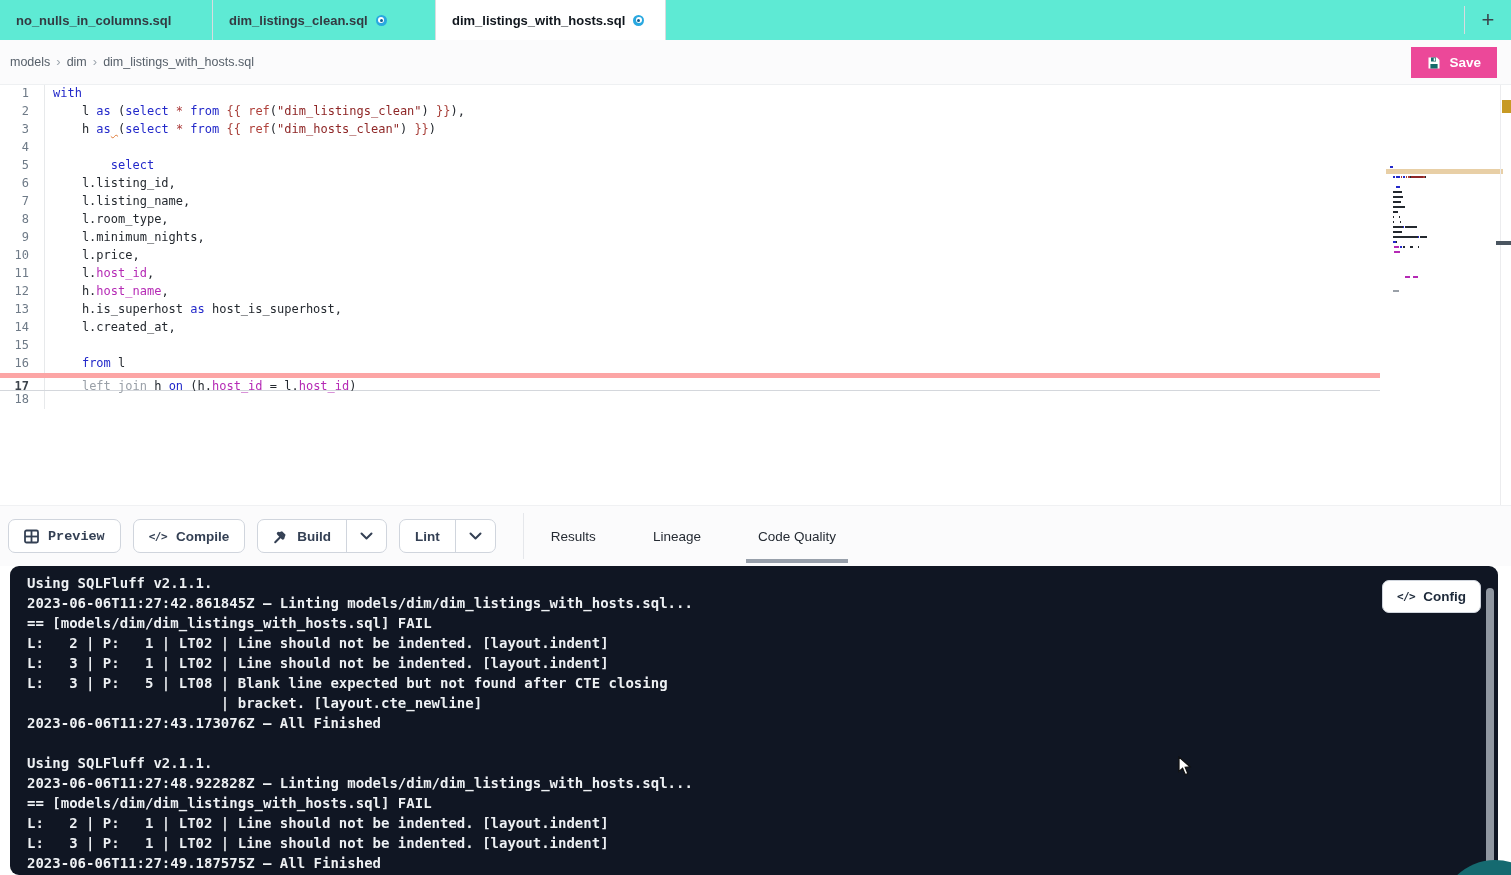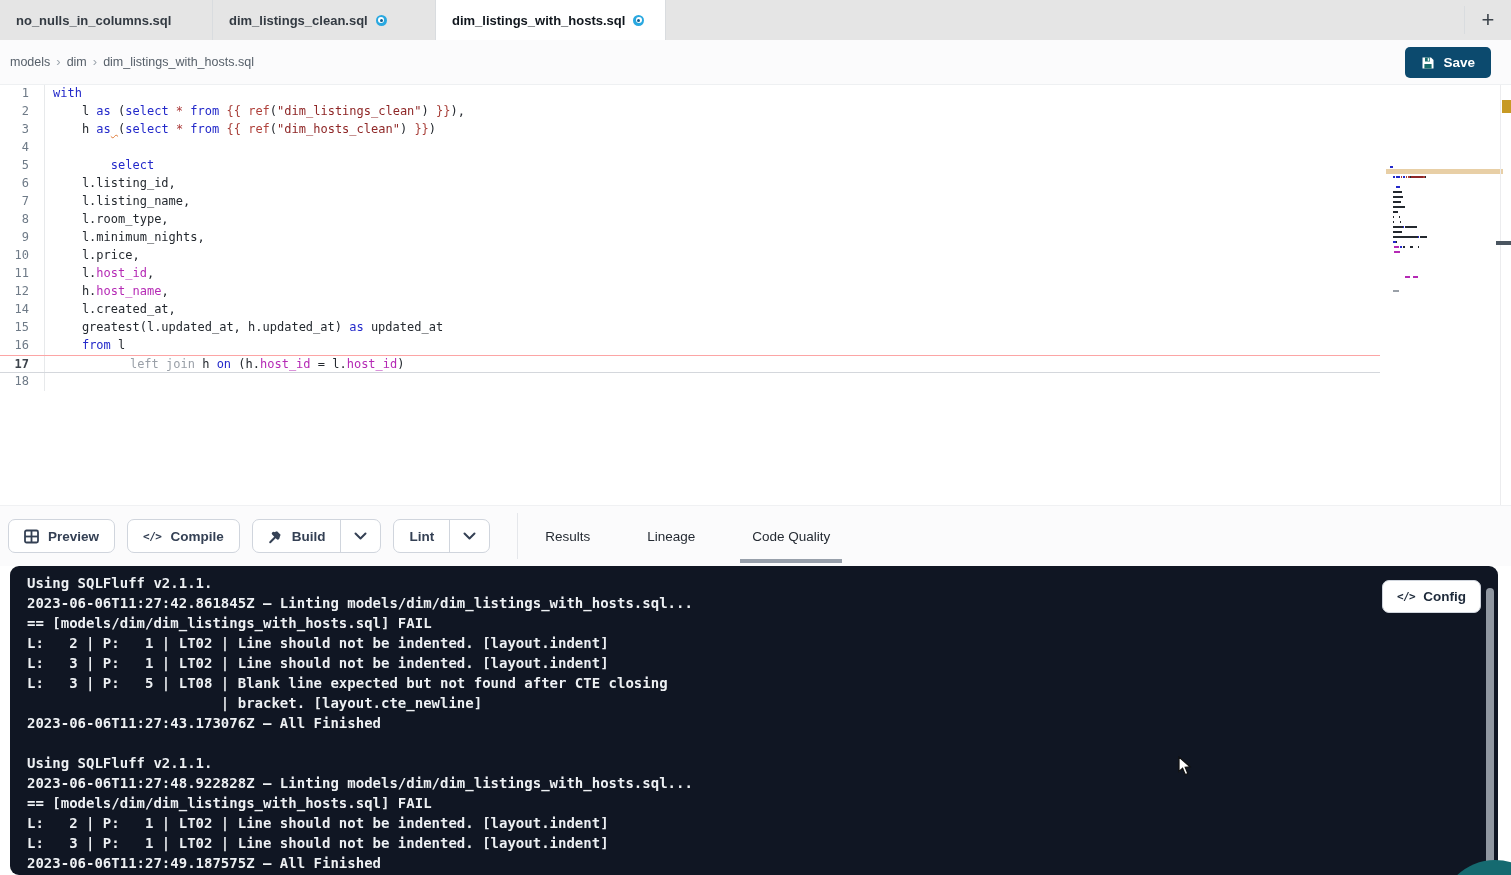--- a/index.html
+++ b/index.html
@@ -2,21 +2,21 @@
 <html><head>
 <meta charset="utf-8">
 <style>
   * { margin:0; padding:0; box-sizing:border-box; }
   html,body { width:1511px; height:875px; overflow:hidden; background:#fff;
     font-family:"Liberation Sans", sans-serif; }
   .stage { position:relative; width:1511px; height:875px; background:#fff; }
 
   
   .tabbar { position:absolute; left:0; top:0; width:1511px; height:40px;
-    background:#e5e5e5; display:flex; align-items:stretch; }
+    background:#5eead4; display:flex; align-items:stretch; }
   .ftab { display:flex; align-items:center; gap:8px; padding:0 16px;
     border-right:1px solid #d9dcdf; font-size:13px; font-weight:600; color:#333a42;
     cursor:pointer; }
   .ftab.t1{width:213px;} .ftab.t2{width:223px;} .ftab.t3{width:223px;} .ftab.t4{width:230px;}
   .ftab.active { background:#ffffff; color:#10161d; font-weight:700; }
   .ftab .lbl { white-space:nowrap; overflow:hidden; }
   .dot { width:11px; height:11px; border-radius:50%; background:#29a8e0; flex:0 0 11px;
     display:flex; align-items:center; justify-content:center; }
   .dot::before { content:""; width:6px; height:6px; border-radius:50%; background:#fff;
     display:block; position:relative; }
@@ -26,30 +26,30 @@
   .tab-divider { width:1px; background:#d9dcdf; margin:6px 0; }
   .newtab { width:46px; display:flex; align-items:center; justify-content:center;
     font-size:22px; color:#3c434b; cursor:pointer; }
 
   
   .crumbrow { position:absolute; left:0; top:40px; width:1511px; height:45px;
     background:#fbfbfc; border-bottom:1px solid #eef0f2; }
   .crumbs { position:absolute; left:10px; top:14px; display:flex; align-items:center;
     gap:6px; font-size:12.5px; color:#57606a; }
   .crumb-sep { color:#9da6ae; font-size:13px; }
-  .savebtn { position:absolute; right:20px; top:7px; height:31px; padding:0 16px;
-    background:#0c4a6e; color:#fff; border:none; border-radius:5px; font-size:13.5px;
+  .savebtn { position:absolute; right:14px; top:7px; height:31px; padding:0 16px;
+    background:#ec4899; color:#fff; border:none; border-radius:0; font-size:13.5px;
     font-weight:700; display:flex; align-items:center; gap:8px; cursor:pointer;
     font-family:"Liberation Sans", sans-serif; }
 
   
   .editor { position:absolute; left:0; top:85px; width:1511px; height:420px; background:#fff; }
   .codewrap { position:absolute; left:0; top:0; width:1380px; }
   .cl { display:flex; height:18px; }
-  .cl-active { border-top:1px solid #fca5a5; border-bottom:1px solid #d4d7dc;gap:48px; }
+  .cl-active { border-top:5px solid #fca5a5; border-bottom:1px solid #d4d7dc; }
   .ln { flex:0 0 45px; width:45px; text-align:right; padding-right:15px;
     font:12px/17px "DejaVu Sans Mono", monospace; color:#6e7a87;
     border-right:1px solid #e7e9eb; }
   .cl-active .ln { color:#3c434b; font-weight:700; }
   .ct { padding-left:8px; font:12px/17px "DejaVu Sans Mono", monospace;
     white-space:pre; color:#24292f; }
   .tk-kw { color:#2329ca; }
   .tk-pl { color:#24292f; }
   .tk-op { color:#ab3a3a; }
   .tk-jj { color:#a8403a; }
@@ -76,21 +76,21 @@
   
   .toolbar { position:absolute; left:0; top:505px; width:1511px; height:61px;
     background:#fbfbfc; border-top:1px solid #f0f1f3; display:flex; align-items:center; }
   .btn { height:34px; background:#fff; border:1px solid #d0d5dd; border-radius:7px;
     display:flex; align-items:center; color:#344054; font-size:13.5px; font-weight:700;
     font-family:"Liberation Sans", sans-serif; cursor:pointer; }
   .btn .main { display:flex; align-items:center; gap:9px; padding:0 15px; }
   .btn .chev { display:flex; align-items:center; justify-content:center; width:40px;
     align-self:stretch; border-left:1px solid #d0d5dd; cursor:pointer; }
   .btn + .btn { margin-left:12px; }
-  .btn-first { margin-left:8px; }
+  .btn-first { margin-left:8px;font-family:Liberation Mono, monospace; }
   .codeglyph { font:700 11px "DejaVu Sans Mono", monospace; letter-spacing:-0.5px; }
   .tb-divider { width:1px; height:46px; background:#e5e7eb; margin:0 0 0 27px; }
   .btabs { display:flex; align-items:center; gap:33px; margin-left:15px; height:100%; }
   .btab { position:relative; height:100%; display:flex; align-items:center;
     font-size:13.5px; color:#252b33; cursor:pointer; padding:0 12px; }
   .btab.active::after { content:""; position:absolute; left:0; right:0; bottom:3px;
     height:4px; background:#98a0ab; }
 
   
   .terminal { position:absolute; left:10px; top:566px; width:1488px; height:309px;
@@ -198,26 +198,29 @@
         </div>
         <div class="cl">
           <span class="ln">11</span>
           <span class="ct"><span class="tk-pl">    l.</span><span class="tk-mg">host_id</span><span class="tk-pl">,</span></span>
         </div>
         <div class="cl">
           <span class="ln">12</span>
           <span class="ct"><span class="tk-pl">    h.</span><span class="tk-mg">host_name</span><span class="tk-pl">,</span></span>
         </div>
         <div class="cl">
+          <span class="ln">13</span>
+          <span class="ct"><span class="tk-pl">    h.is_superhost </span><span class="tk-kw">as</span><span class="tk-pl"> host_is_superhost,</span></span>
+        </div>
+        <div class="cl">
           <span class="ln">14</span>
           <span class="ct"><span class="tk-pl">    l.created_at,</span></span>
         </div>
         <div class="cl">
           <span class="ln">15</span>
-          <span class="ct"><span class="tk-pl">    greatest(l.updated_at, h.updated_at) </span><span class="tk-kw">as</span><span class="tk-pl"> updated_at</span></span>
         </div>
         <div class="cl">
           <span class="ln">16</span>
           <span class="ct"><span class="tk-pl">    </span><span class="tk-kw">from</span><span class="tk-pl"> l</span></span>
         </div>
         <div class="cl cl-active">
           <span class="ln">17</span>
           <span class="ct"><span class="tk-pl">    </span><span class="tk-gy">left join</span><span class="tk-pl"> h </span><span class="tk-kw">on</span><span class="tk-pl"> (h.</span><span class="tk-mg">host_id</span><span class="tk-pl"> = l.</span><span class="tk-mg">host_id</span><span class="tk-pl">)</span></span>
         </div>
         <div class="cl">

